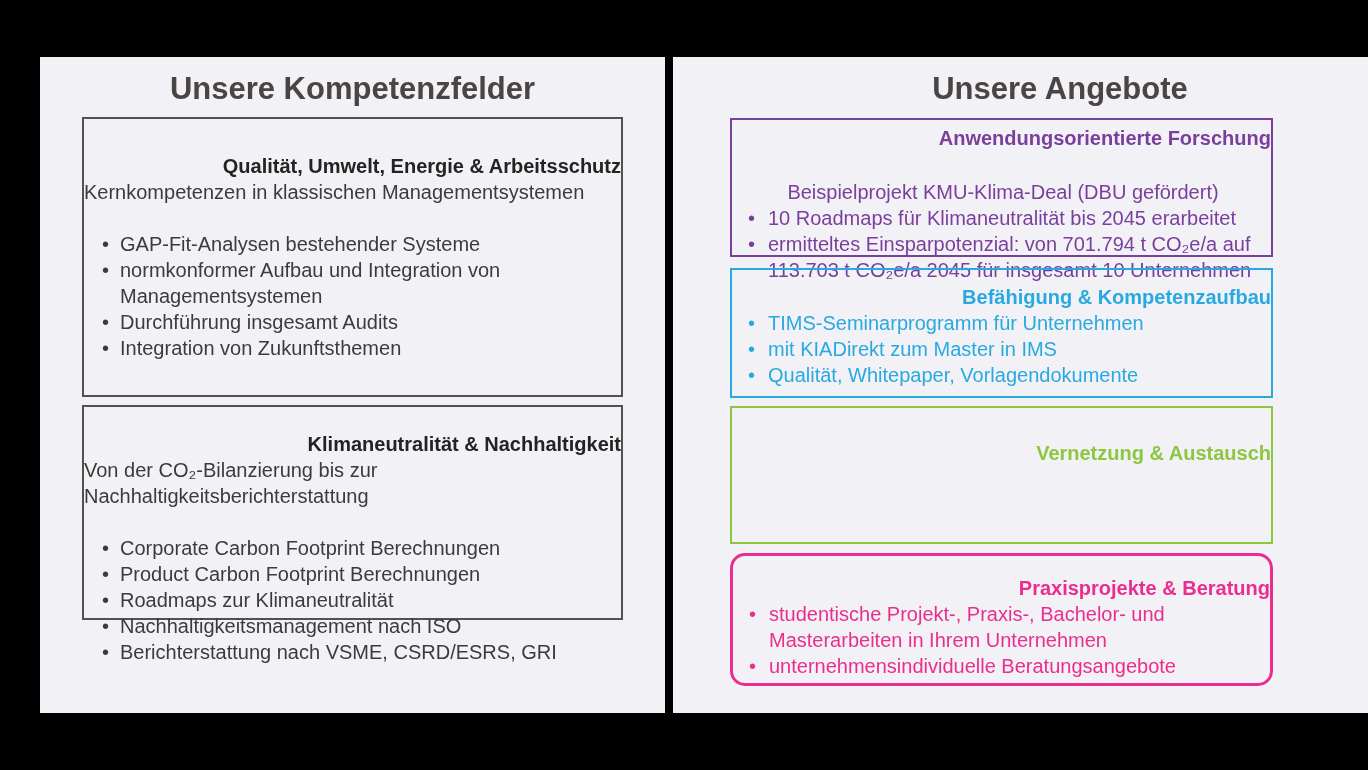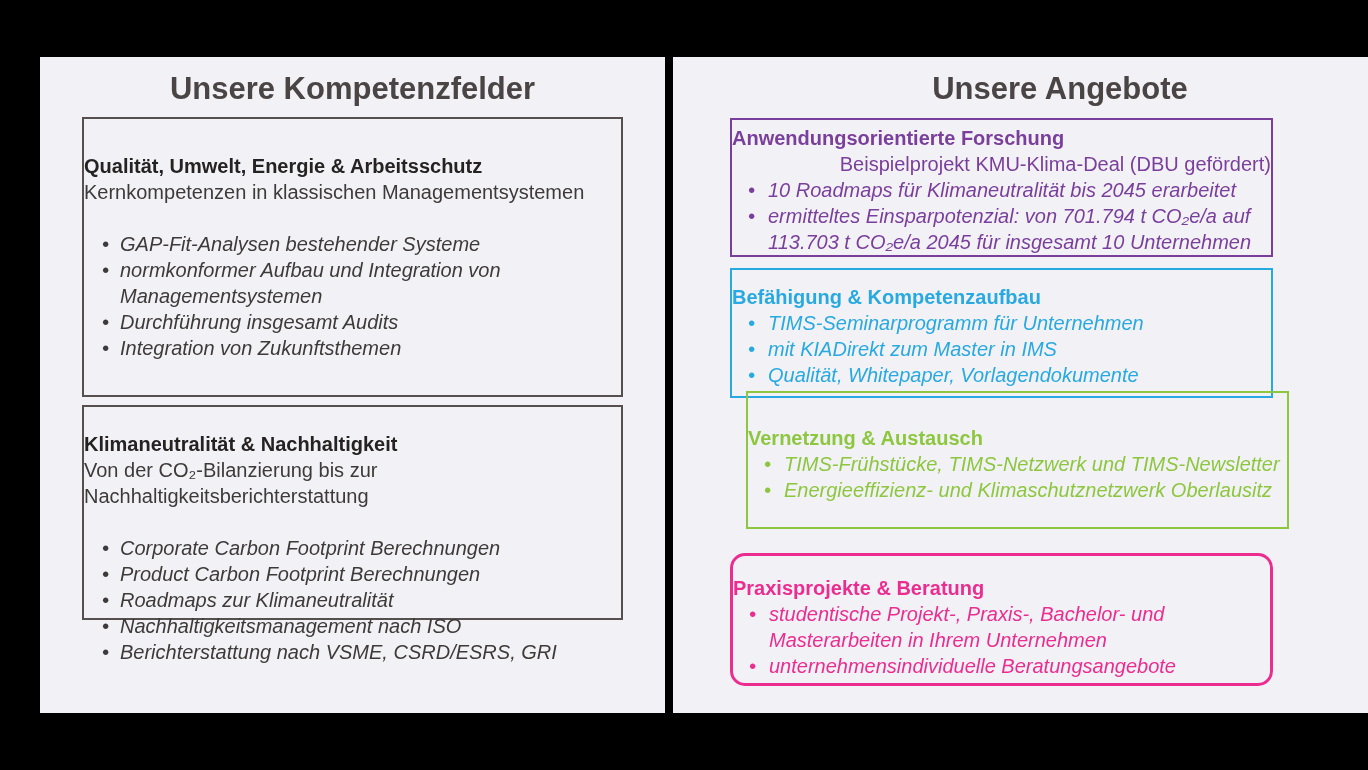--- a/index.html
+++ b/index.html
@@ -20,40 +20,40 @@
 
   
   .gray-box {
     position: absolute; left: 42px; width: 541px;
     border: 2px solid #55504E; background: #F2F2F6;
     color: #3D3A39; font-size: 20px; line-height: 26px;
   }
   .gray-box.box-quality { top: 60px;  height: 280px; padding-top: 34px; }
   .gray-box.box-climate { top: 348px; height: 215px; padding-top: 24px; }
 
-  .box-header { font-weight: bold; text-align: left; color: #252222; }
+  .box-header { font-weight: bold; text-align: right; color: #252222; }
   .box-sub    { }
 
-  ul.bullets { list-style: none; margin-top: 26px; padding: 0 8px 0 36px; font-style: italic; }
+  ul.bullets { list-style: none; margin-top: 26px; padding: 0 8px 0 36px; }
   ul.bullets li { position: relative; }
   ul.bullets li::before { content: "\2022"; position: absolute; left: -18px; }
 
   
   .offer-box {
     position: absolute; left: 57px; width: 543px;
     border: 2px solid var(--c); color: var(--c);
     font-size: 20px; line-height: 26px; background: transparent;
   }
   .offer-research   { top: 61px;  height: 139px; padding-top: 5px;  }
   .offer-enablement { top: 211px; height: 130px; padding-top: 14px; }
-  .offer-networking { top: 334px; height: 138px; padding-top: 32px; margin-left: 16px; }
+  .offer-networking { top: 349px; height: 138px; padding-top: 32px; }
   .offer-projects   { top: 496px; height: 133px; padding-top: 19px; border-width: 3px; border-radius: 15px; }
 
   .offer-box .box-header { color: var(--c); }
-  .offer-box .box-sub { text-align: right; padding-left: 3px; }
+  .offer-box .box-sub { text-align: center; padding-left: 3px; margin-top: 28px; }
   .offer-box ul.bullets { margin-top: 0; padding: 0 6px 0 36px; }
   .offer-box ul.bullets li::before { left: -20px; }
 </style>
 </head>
 <body>
 
 <section class="panel panel-left">
   <h1 class="panel-title">Unsere Kompetenzfelder</h1>
 
   <div class="gray-box box-quality">
@@ -100,25 +100,20 @@
     <ul class="bullets">
 
     <li>TIMS-Seminarprogramm für Unternehmen</li>
         <li>mit KIADirekt zum Master in IMS</li>
         <li>Qualität, Whitepaper, Vorlagendokumente</li>
       </ul>
   </div>
 
   <div class="offer-box offer-networking" style="--c: #8DC63F;">
     <div class="box-header">Vernetzung &amp; Austausch</div>
-    <ul class="bullets">
-
-    <li>TIMS-Frühstücke, TIMS-Netzwerk und TIMS-Newsletter</li>
-        <li>Energieeffizienz- und Klimaschutznetzwerk Oberlausitz</li>
-      </ul>
   </div>
 
   <div class="offer-box offer-projects" style="--c: #EB2D90;">
     <div class="box-header">Praxisprojekte &amp; Beratung</div>
     <ul class="bullets">
 
     <li>studentische Projekt-, Praxis-, Bachelor- und Masterarbeiten in Ihrem Unternehmen</li>
         <li>unternehmensindividuelle Beratungsangebote</li>
       </ul>
   </div>

